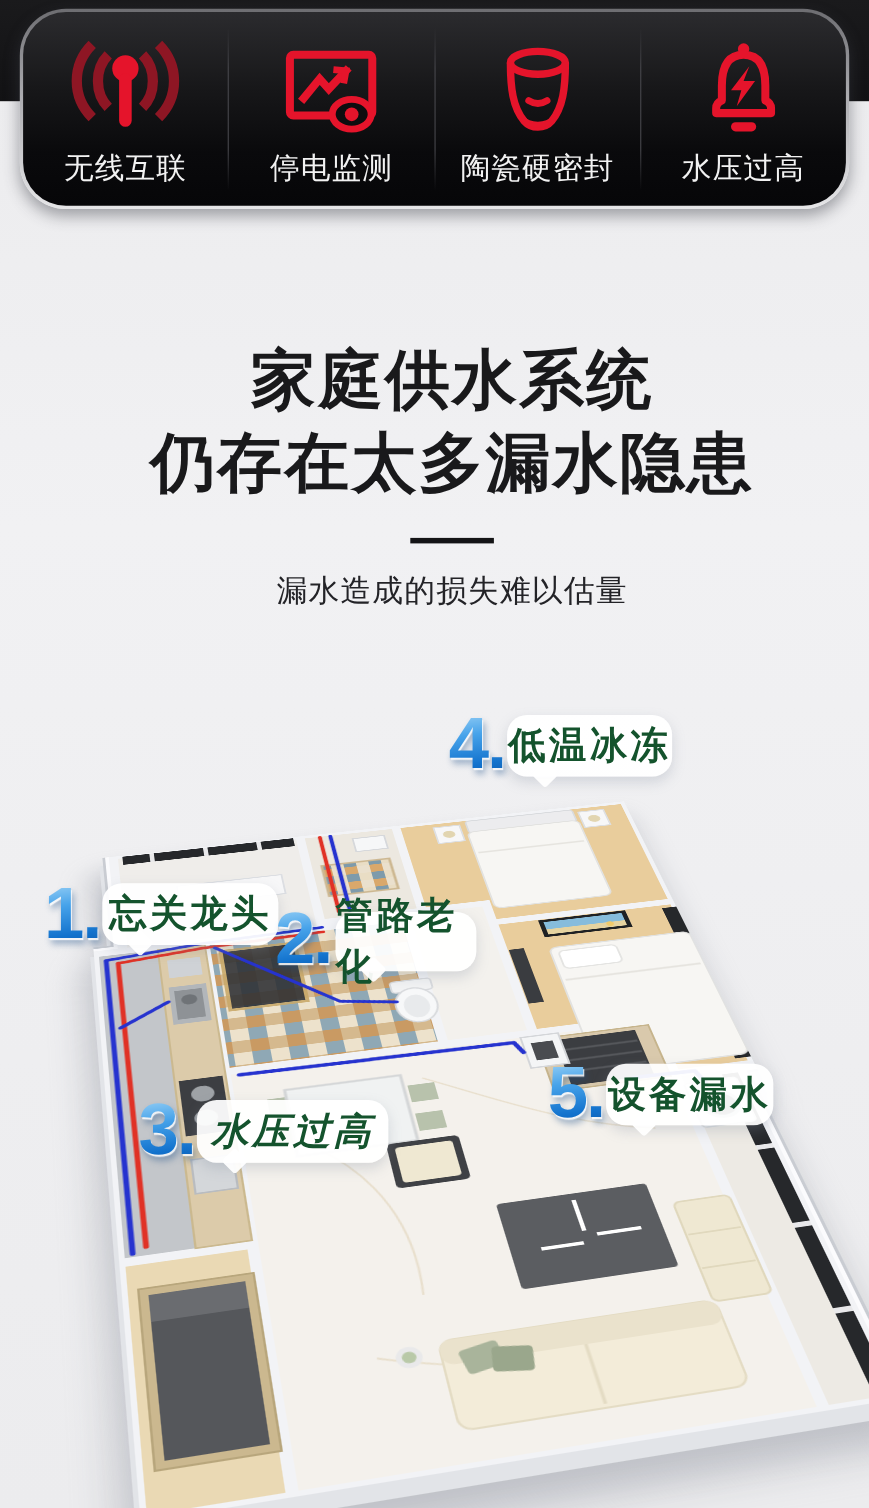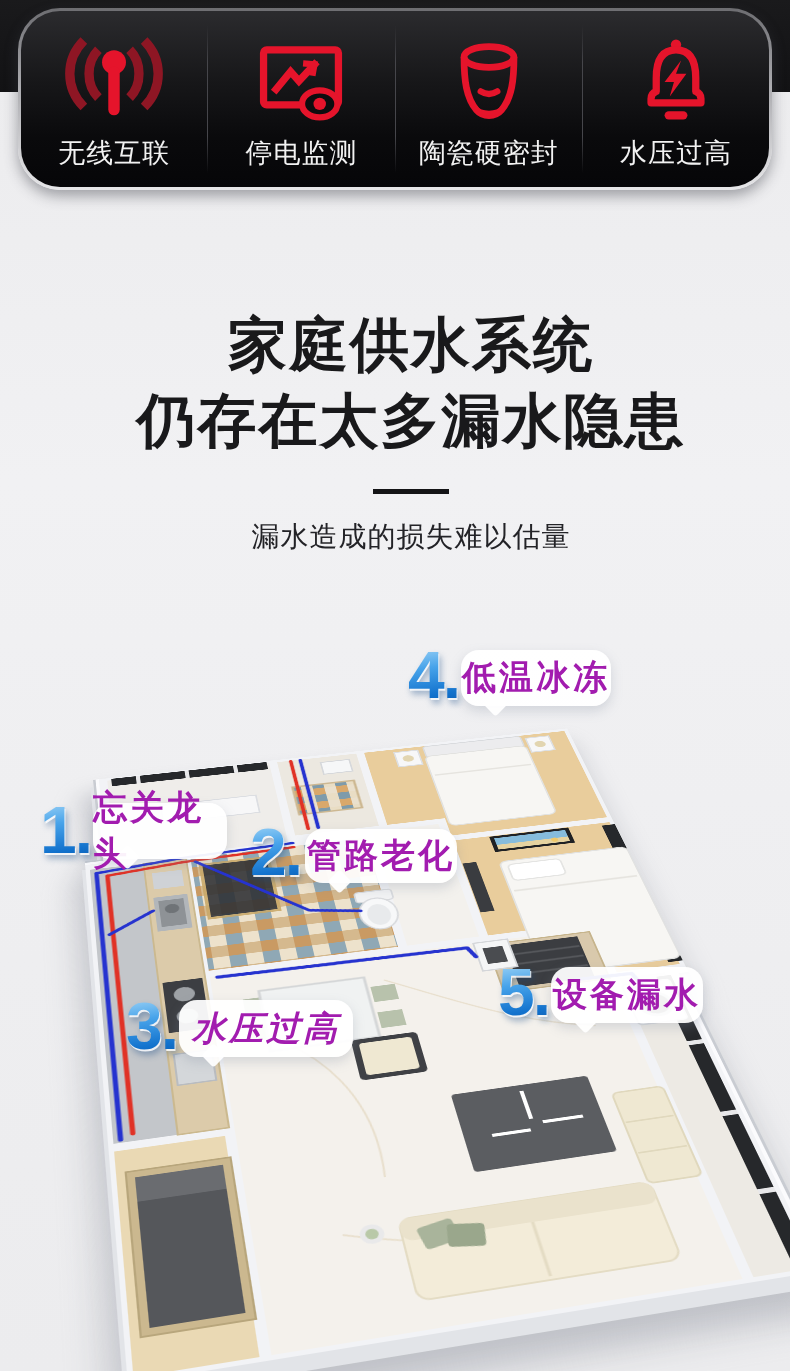--- a/index.html
+++ b/index.html
@@ -40,21 +40,21 @@
   .callout{position:absolute;display:flex;align-items:flex-start;z-index:20;}
   .co-num{
     font-size:66px;font-weight:900;line-height:0.95;letter-spacing:-2px;
     background:linear-gradient(172deg,#9ed3f6 4%,#47a3ea 38%,#1272cd 78%,#0d5cb0 100%);
     -webkit-background-clip:text;background-clip:text;color:transparent;
     filter:drop-shadow(1px 2px 0 rgba(255,255,255,.85)) drop-shadow(2px 4px 3px rgba(25,75,135,.38));
   }
   .co-pill{
     position:relative;background:rgba(255,255,255,.94);border-radius:18px;
     display:flex;align-items:center;justify-content:center;
-    font-size:34px;font-weight:800;color:#a21caf;letter-spacing:3px;
+    font-size:34px;font-weight:800;color:#14532d;letter-spacing:3px;
     box-shadow:0 5px 12px rgba(130,140,158,.28);
   }
   .co-pill::after{content:"";position:absolute;bottom:-7px;left:26px;width:17px;height:17px;
     background:rgba(255,255,255,.94);transform:rotate(45deg);border-radius:3px;}
 </style>
 </head>
 <body>
 
 <div class="page">
 
@@ -291,28 +291,28 @@
           <polyline points="274,6 274,150" stroke="#2633cf" stroke-width="4.5"></polyline>
           <polyline points="125,188 240,300 296,312" stroke="#2633cf" stroke-width="4.5"></polyline>
           <polyline points="128,392 398,396 404,412" stroke="#2633cf" stroke-width="5"></polyline>
           <polyline points="500,468 560,470 565,488" stroke="#2633cf" stroke-width="5"></polyline>
         </g>
       </svg>
     </div>
 
     <div class="callout" style="left:40px;top:199px;">
       <div class="co-num">1.</div>
-      <div class="co-pill" style="width:134px;height:56px;margin-left:2px;margin-top:4px;">
+      <div class="co-pill" style="width:160px;height:56px;margin-left:2px;margin-top:4px;">
         <span>忘关龙头</span>
       </div>
     </div>
 
     <div class="callout" style="left:250px;top:221px;">
       <div class="co-num">2.</div>
-      <div class="co-pill" style="width:152px;height:54px;margin-left:4px;margin-top:8px;">
+      <div class="co-pill" style="width:128px;height:54px;margin-left:4px;margin-top:8px;">
         <span>管路老化</span>
       </div>
     </div>
 
     <div class="callout" style="left:126px;top:395px;">
       <div class="co-num">3.</div>
       <div class="co-pill" style="width:174px;height:57px;margin-left:2px;margin-top:5px;font-style:italic;">
         <span>水压过高</span>
       </div>
     </div>

